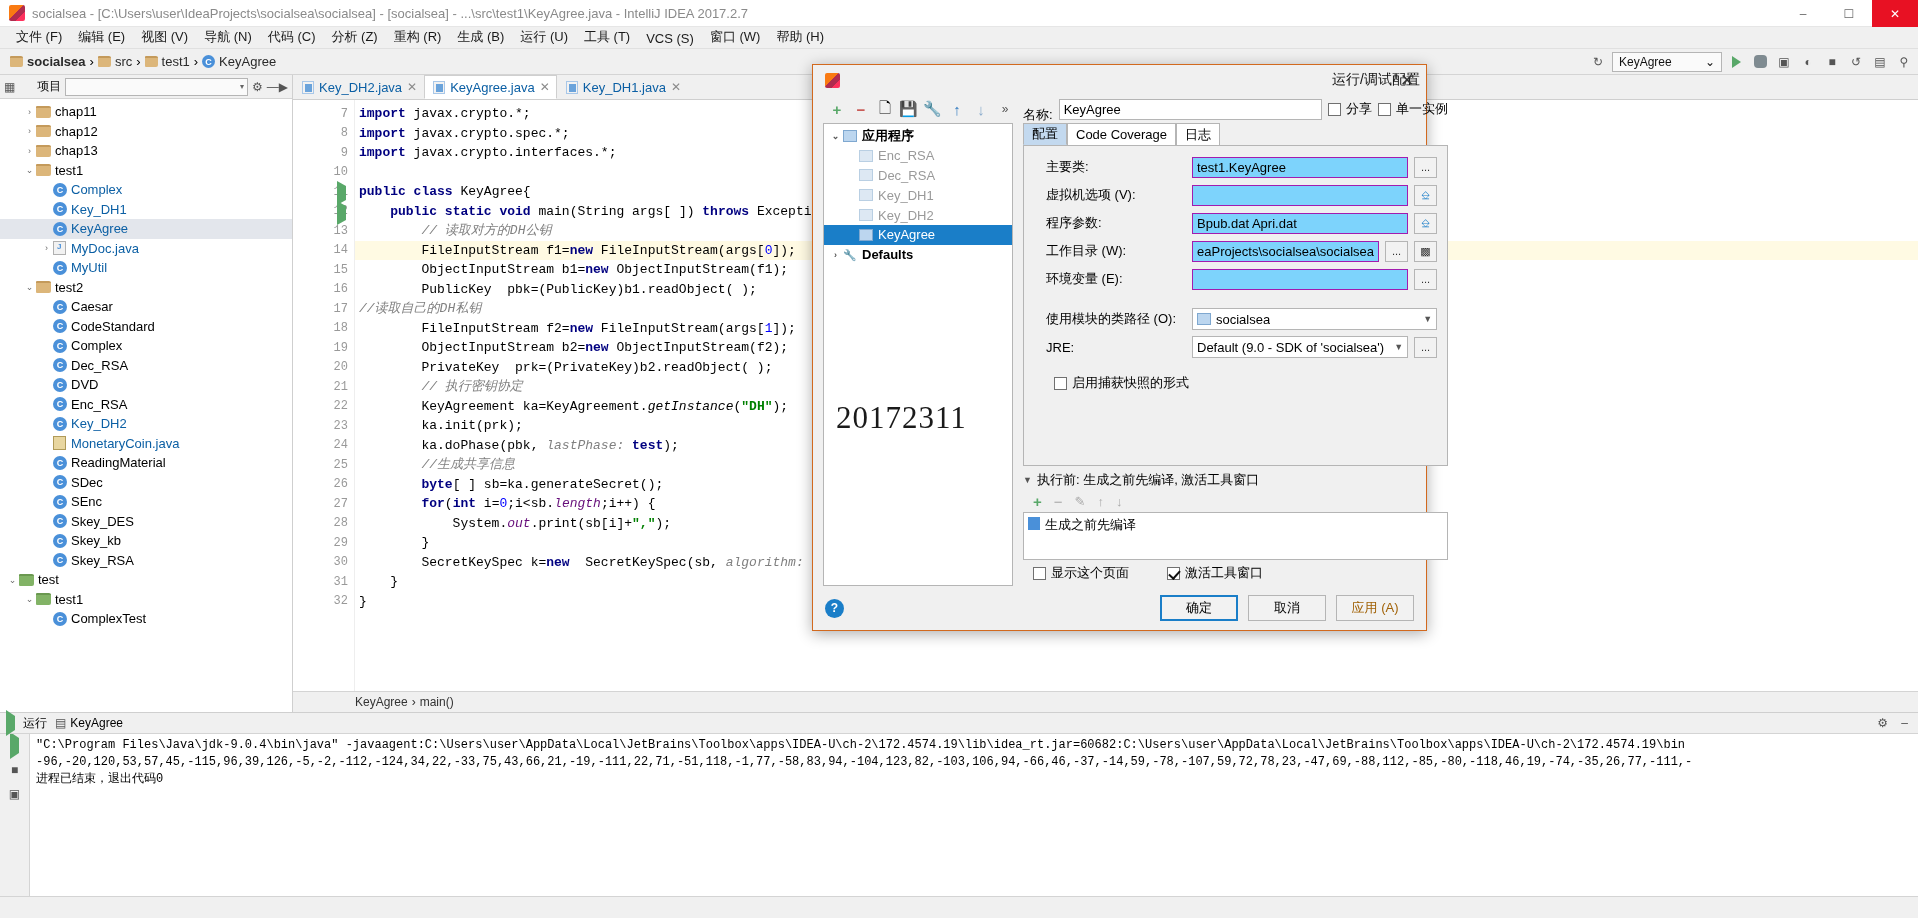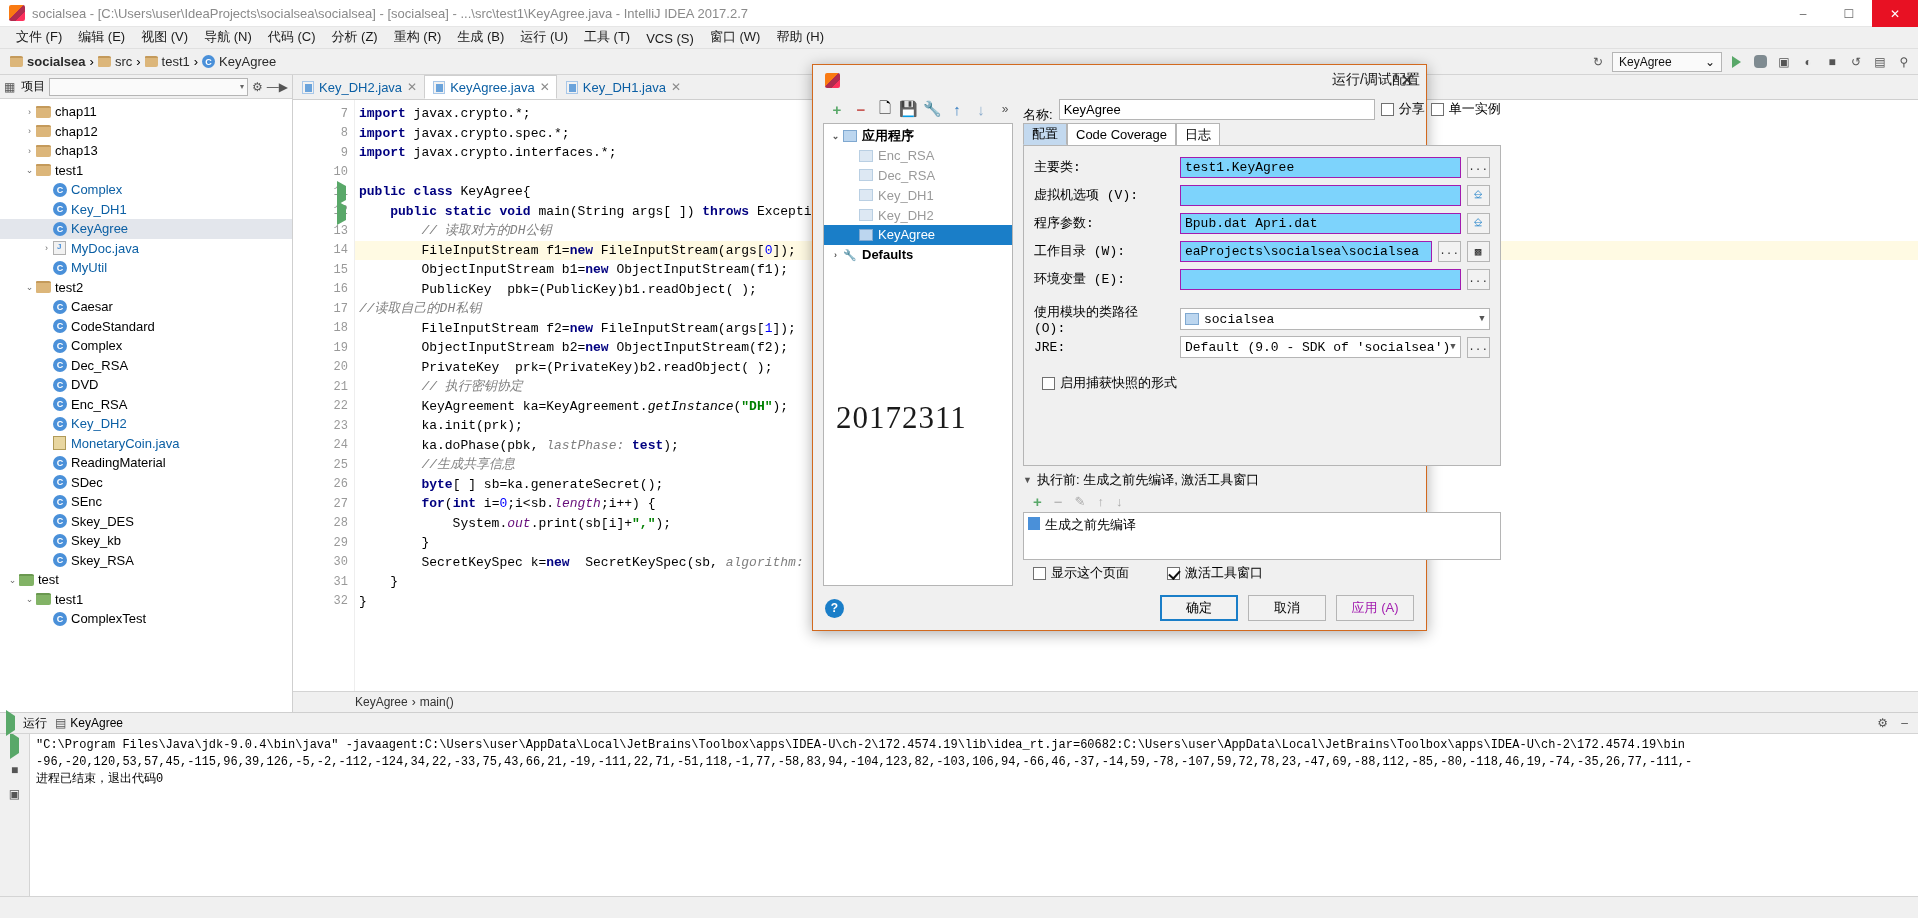--- a/index.html
+++ b/index.html
@@ -42,21 +42,21 @@
   .tbicon{ width:20px;height:20px; display:flex;align-items:center;justify-content:center; color:#555; font-size:12px;}
   .tri-green{ width:0;height:0;border-left:9px solid #59a869;border-top:6px solid transparent;border-bottom:6px solid transparent;}
   .bug-ico{ width:13px;height:13px;border-radius:4px;background:#7f8b91;}
   
   .main{ display:flex; height:637px; }
   
   .proj{ width:293px; background:#fff; border-right:1px solid #cfcfcf; position:relative;
      display:flex; flex-direction:column;}
   .proj-head{ height:24px; background:#f0f0f0; display:flex; align-items:center; padding:0 4px;
      border-bottom:1px solid #d4d4d4; gap:4px;}
-  .proj-head .lbl{ font-size:12px; color:#111; margin-left:2px;}
+  .proj-head .lbl{ font-size:12px; color:#111; margin-left:18px;}
   .proj-head .box{ flex:1; height:18px; border:1px solid #b5b5b5;background:#fafafa;
      display:flex;align-items:center;justify-content:flex-end;padding-right:3px;color:#666;font-size:8px;}
   .proj-tree{ flex:1; overflow:hidden; padding-top:3px; font-size:13px;}
   .node{ height:19.5px; display:flex; align-items:center; white-space:nowrap; }
   .node.sel{ background:#e3e6ec; }
   .arrow{ width:13px; text-align:center; color:#6b6b6b; font-size:9px; flex:none;}
   .ic{ width:15px;height:14px;margin-right:4px; flex:none; position:relative;}
   .ic-folder{ background:#dcb67a; border-radius:1px 2px 2px 1px; height:12px; border-top:2px solid #c49a5b;}
   .ic-folder.test{ background:#82b366; border-top-color:#6a9850;}
   .ic-class{ width:14px;height:14px;border-radius:50%;background:#4a90d9;color:#fff;font-size:9px;
@@ -139,21 +139,21 @@
   .name-inp{ flex:1; height:21px; border:1px solid #b5b5b5; background:#fff; padding:0 4px;
      font-size:13px; display:flex; align-items:center;}
   .cbx{ width:13px;height:13px;border:1px solid #707070;background:#fff; flex:none; position:relative;}
   .cbx.checked:after{ content:""; position:absolute; left:3px; top:0px; width:5px;height:9px;
      border:solid #111; border-width:0 2px 2px 0; transform:rotate(42deg);}
   .chk-lab{ display:flex; align-items:center; gap:5px; font-size:13px;}
   .tabrow{ display:flex; align-items:flex-end; height:23px; border-bottom:1px solid #b5b5b5;}
   .dtab{ height:22px; padding:0 8px; display:flex;align-items:center; font-size:13px; border:1px solid transparent;}
   .dtab.active{ background:#c3d9ef; border:1px solid #b5b5b5; border-bottom-color:#c3d9ef; }
   .dtab.plain{ background:#fff; border:1px solid #b5b5b5; border-bottom:none;}
-  .formpane{ flex:1; background:#f0f0f0; border:1px solid #b5b5b5; border-top:none; padding:10px 10px 6px 10px;font-family:Liberation Mono, monospace;}
+  .formpane{ flex:1; background:#f0f0f0; border:1px solid #b5b5b5; border-top:none; padding:10px 10px 6px 22px;}
   .frow{ display:flex; align-items:center; height:22px; margin-bottom:6px; gap:6px;}
   .frow .fl{ width:140px; font-size:13px; flex:none;}
   .finp{ flex:1; height:21px; border:1px solid #a21caf; background:#7dd3fc; padding:0 4px; font-size:13px;
      display:flex; align-items:center; overflow:hidden; white-space:nowrap;}
   .fbtn{ width:23px;height:21px; border:1px solid #b5b5b5; background:#f2f2f2; flex:none;
      display:flex;align-items:center;justify-content:center; font-size:11px; color:#333;}
   .fbtn.blue{ color:#1a7ec8;}
   .fsel{ flex:1; height:22px; border:1px solid #b5b5b5; background:#fff; padding:0 4px; font-size:13px;
      display:flex; align-items:center; justify-content:space-between;}
   .fsel .l{ display:flex;align-items:center;gap:5px; overflow:hidden; white-space:nowrap;}
@@ -167,21 +167,21 @@
      display:flex; align-items:flex-start; gap:5px;}
   .br-ico{ width:12px;height:13px; background:#4a90d9; flex:none; margin-top:1px;}
   .dlg-checks{ display:flex; align-items:center; gap:38px; height:26px; padding-left:10px;}
   .dlg-footer{ height:44px; display:flex; align-items:center; padding:0 12px; position:relative;}
   .helpbtn{ width:19px;height:19px;border-radius:50%;background:#1a7ec8;color:#fff;font-size:12px;
      display:flex;align-items:center;justify-content:center; font-weight:bold;}
   .btns{ position:absolute; right:12px; display:flex; gap:10px;}
   .btn{ min-width:78px;height:26px; border:1px solid #b5b5b5; background:#f2f2f2; font-size:13px;
      display:flex;align-items:center;justify-content:center; padding:0 12px;}
   .btn.default{ border:2px solid #1a7ec8; background:#f2f2f2;}
-  .btn.disabled{ color:#a21caf;}
+  .btn.disabled{ color:#a16207;}
   
   .watermark{ position:absolute; left:836px; top:400px; font-family:"Liberation Serif", serif;
      font-size:31px; color:#1a1a1a; z-index:60; letter-spacing:1px;}
   
   .mini-ico{ font-size:12px; color:#555;}
 </style>
 </head>
 <body>
 
 <div class="titlebar">

